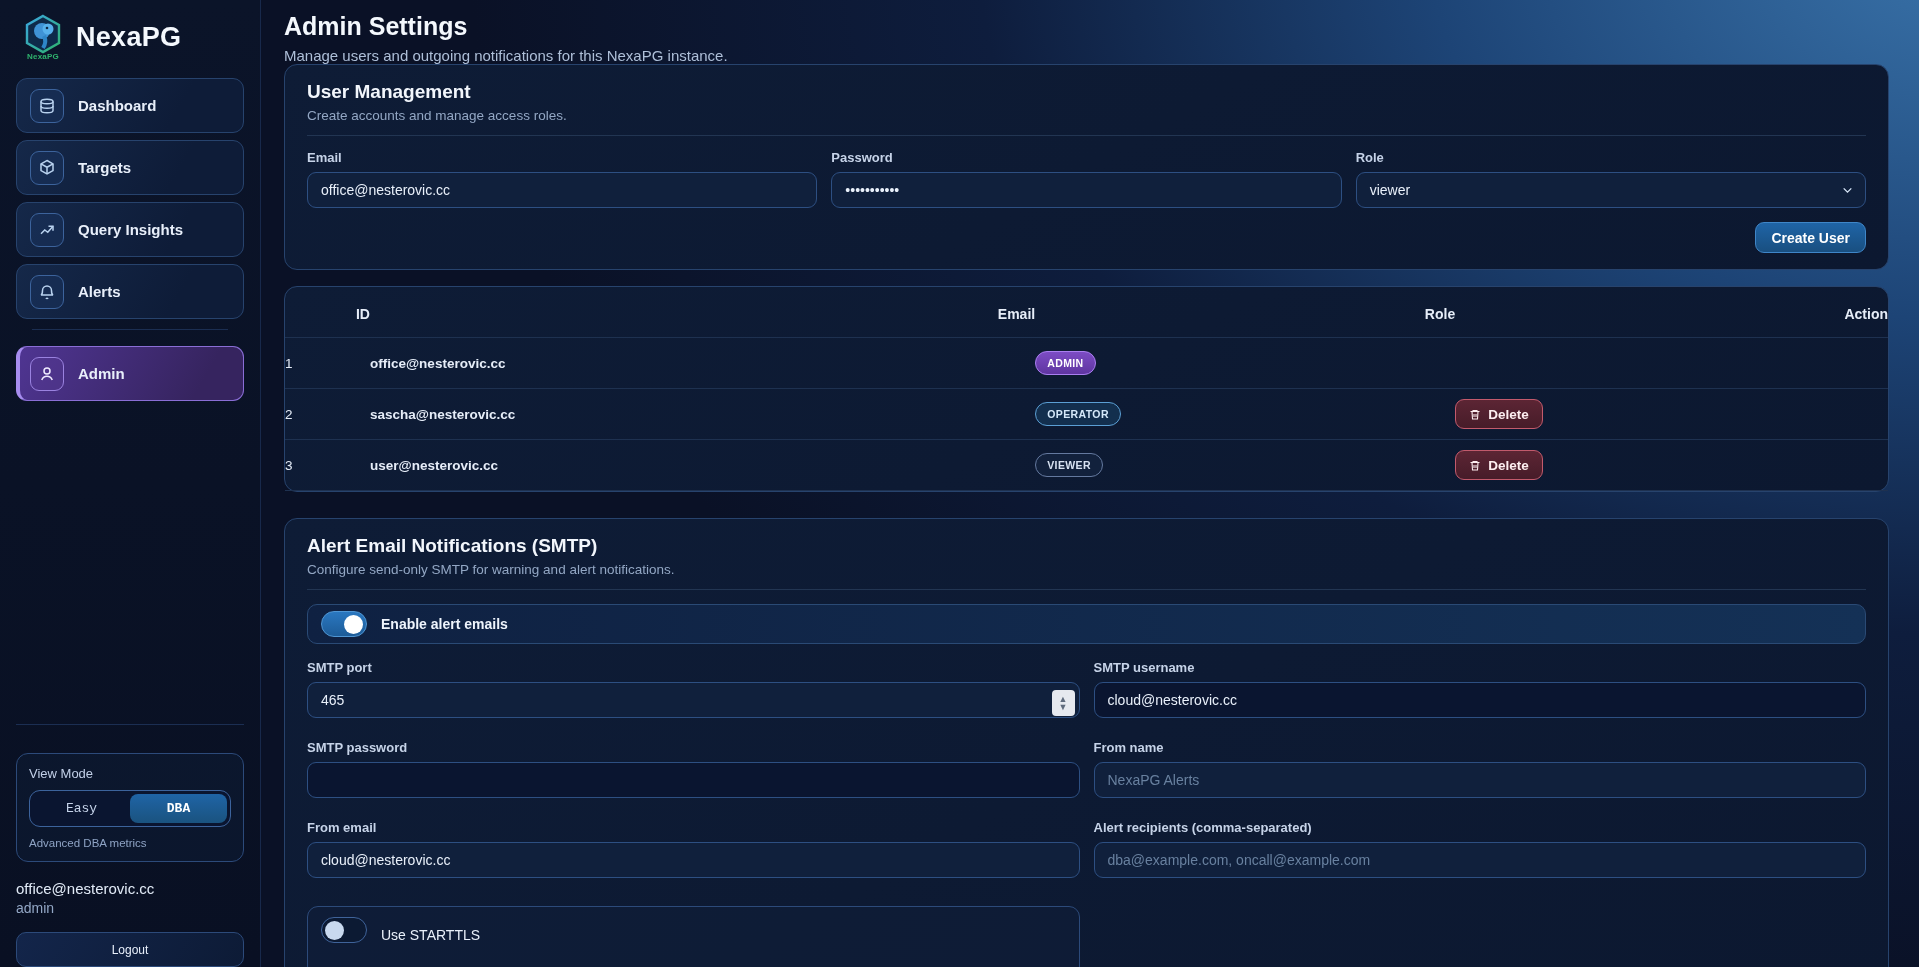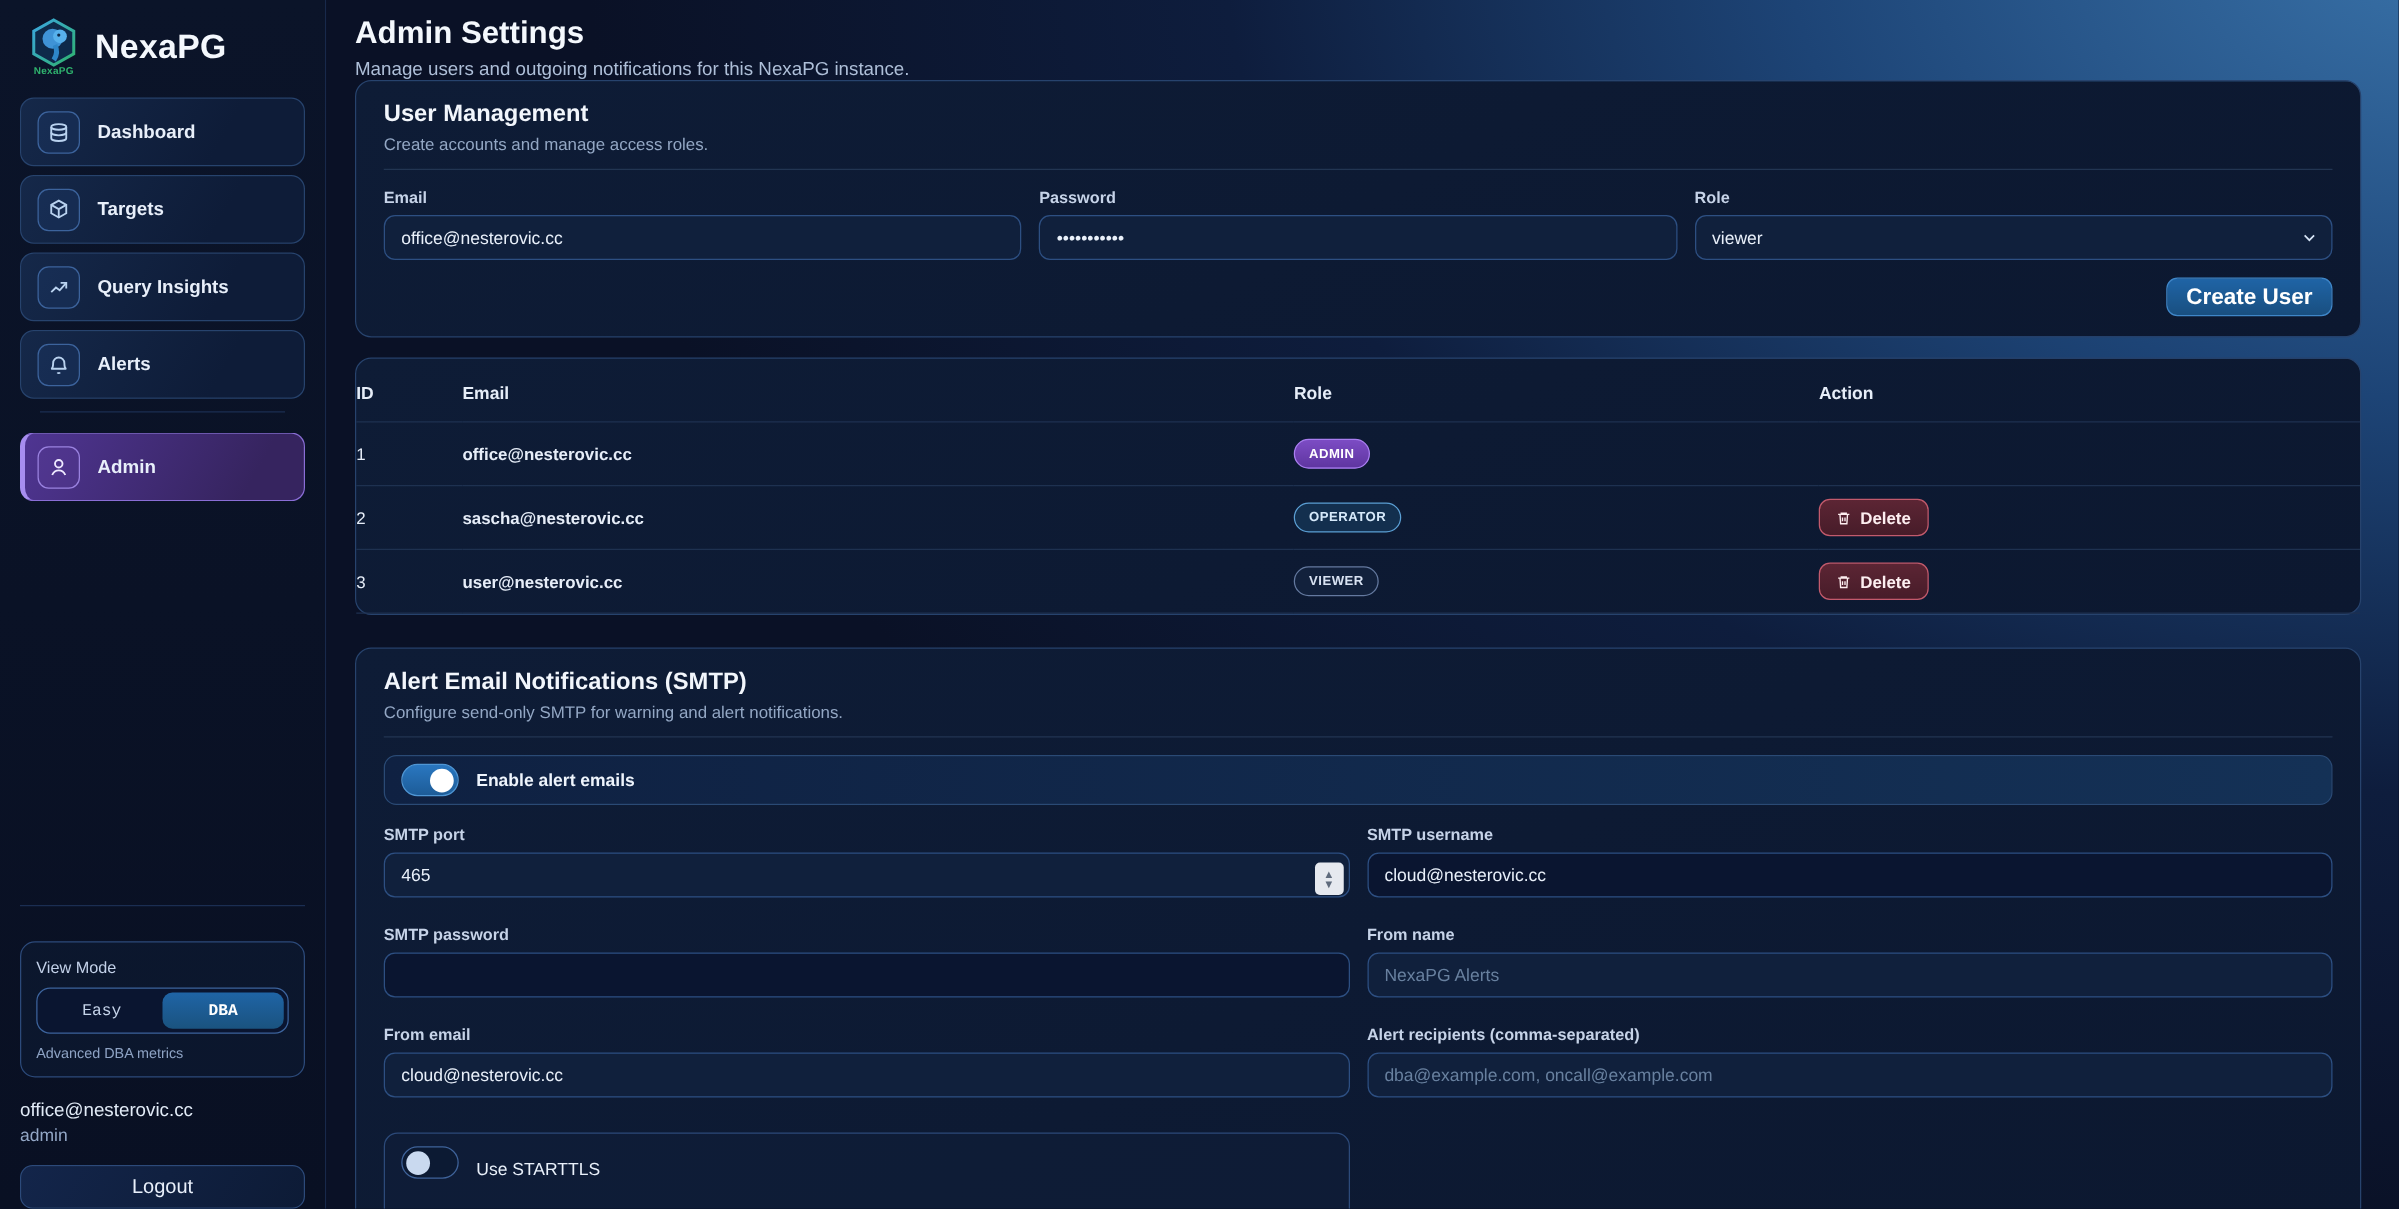--- a/index.html
+++ b/index.html
@@ -30,21 +30,21 @@
                   background:rgba(16,30,58,.45); }
   .viewmode-label { font-size:13px; color:#c2d0e8; margin-bottom:9px; }
   .segmented { display:flex; border:1px solid #3c639c; border-radius:11px; background:#0a1530; padding:3px; }
   .segment { flex:1; height:29px; display:flex; align-items:center; justify-content:center;
              font-size:13px; color:#c6d4ea; border-radius:8px; cursor:pointer;font-family:Liberation Mono, monospace; }
   .segment.active { background:linear-gradient(180deg,#1f64a6,#1a537f); color:#ffffff; font-weight:bold; }
   .viewmode-hint { font-size:11.5px; color:#8ea3c4; margin-top:10px; }
   .side-user-email { font-size:15px; color:#e2ebf7; margin:18px 16px 3px 16px; }
   .side-user-role { font-size:14px; color:#93a7c6; margin:0 16px; }
   .logout-btn { margin:16px 16px 0 16px; height:35px; border:1px solid #2c4a7a; border-radius:10px;
-                background:linear-gradient(120deg,#13254a,#0d1b36); color:#e8effa; font-size:16px;
+                background:linear-gradient(120deg,#13254a,#0d1b36); color:#e8effa; font-size:12px;
                 display:flex; align-items:center; justify-content:center; cursor:pointer; }
 
   
   .main { flex:1; height:100%; padding:12px 30px 0 23px; overflow:hidden;
           background:radial-gradient(1500px 1050px at 103% -6%, #3a74ab 0%, #1d4476 36%, #0e1d3d 66%, #0a1126 100%); }
   .page-title { font-size:25px; font-weight:bold; color:#f4f8fd; margin-bottom:6px; }
   .page-subtitle { font-size:15px; color:#aebfd8; }
 
   .card { background:linear-gradient(150deg,#0e1c36 0%,#0c1830 100%); border:1px solid #27436d;
           border-radius:13px; width:100%; }
@@ -59,27 +59,27 @@
   .tinput::placeholder { color:#68809f; }
   .tinput.dark { background:#0a1530; }
 
   
   .um-form { margin-top:14px; display:grid; grid-template-columns:1fr 1fr 1fr; column-gap:14px; }
   .select { position:relative; width:100%; height:36px; background:#10203c; border:1px solid #2d4f82;
             border-radius:9px; display:flex; align-items:center; padding:0 13px; color:#e9f0fa; font-size:14px; cursor:pointer; }
   .select .chev { position:absolute; right:11px; top:50%; transform:translateY(-50%); color:#d6e4f6; }
   .um-footer { display:flex; justify-content:flex-end; margin-top:14px; }
   .primary-btn { height:31px; padding:0 15px; border-radius:9px; border:1px solid #3f86c8;
-                 background:linear-gradient(180deg,#1f64a6,#194f80); color:#fff; font-size:18px; font-weight:bold;
+                 background:linear-gradient(180deg,#1f64a6,#194f80); color:#fff; font-size:14px; font-weight:bold;
                  display:flex; align-items:center; cursor:pointer; }
   .mb16 { margin-bottom:16px; } .mb26 { margin-bottom:26px; }
 
   
   table.users { width:100%; border-collapse:collapse; table-layout:fixed; }
-  table.users th { text-align:left; font-size:14px; font-weight:bold; color:#e6edf8;
+  table.users th { text-align:right; font-size:14px; font-weight:bold; color:#e6edf8;
                    padding:19px 0 15px 0; border-bottom:1px solid #1e3150; }
   table.users td { font-size:13.5px; color:#e6edf8; padding:0; height:51px; border-bottom:1px solid #1e3150; }
   table.users tr:last-child td { border-bottom:1px solid #1e3150; }
   .col-id { width:5.3%; } .col-email { width:41.5%; } .col-role { width:26.2%; } .col-action { width:27%; }
   .cell-pad { padding-left:22px; }
   td.id-cell { color:#c7d2e6; font-size:13px; }
   td.email-cell { font-weight:bold; }
   .badge { display:inline-flex; align-items:center; height:24px; padding:0 11px; border-radius:12px;
            font-size:10.5px; font-weight:bold; letter-spacing:.4px; }
   .badge.admin { background:linear-gradient(180deg,#7c4cc4,#5f35a0); border:1px solid #a97ef0; color:#ffffff; }

